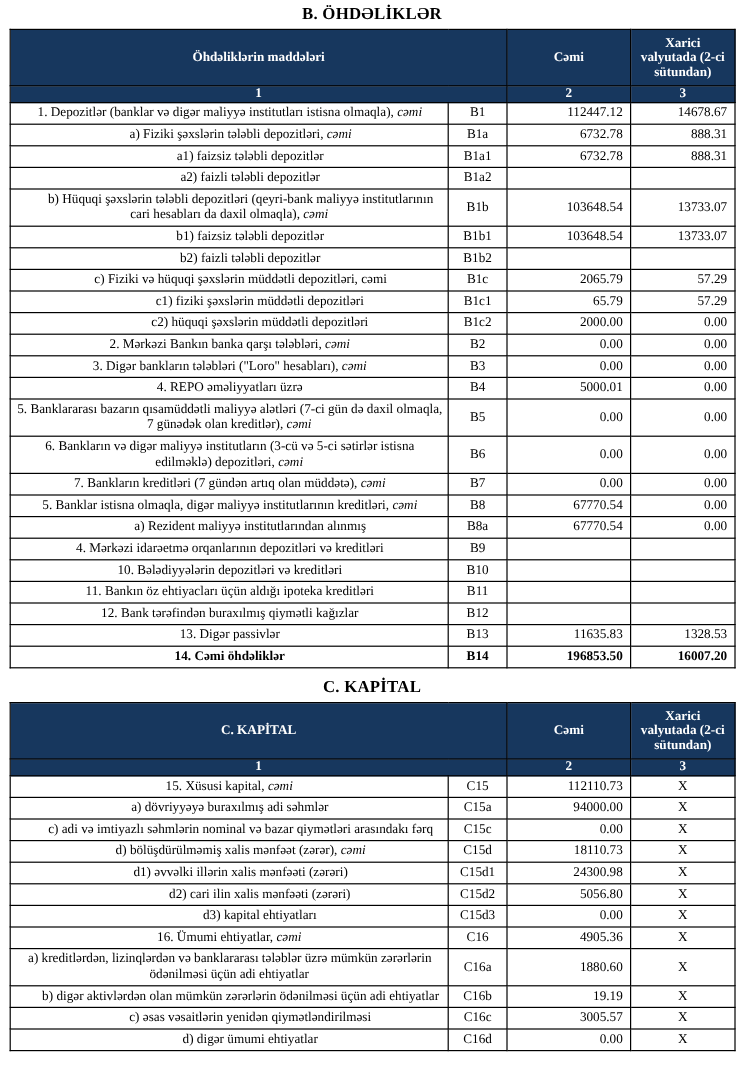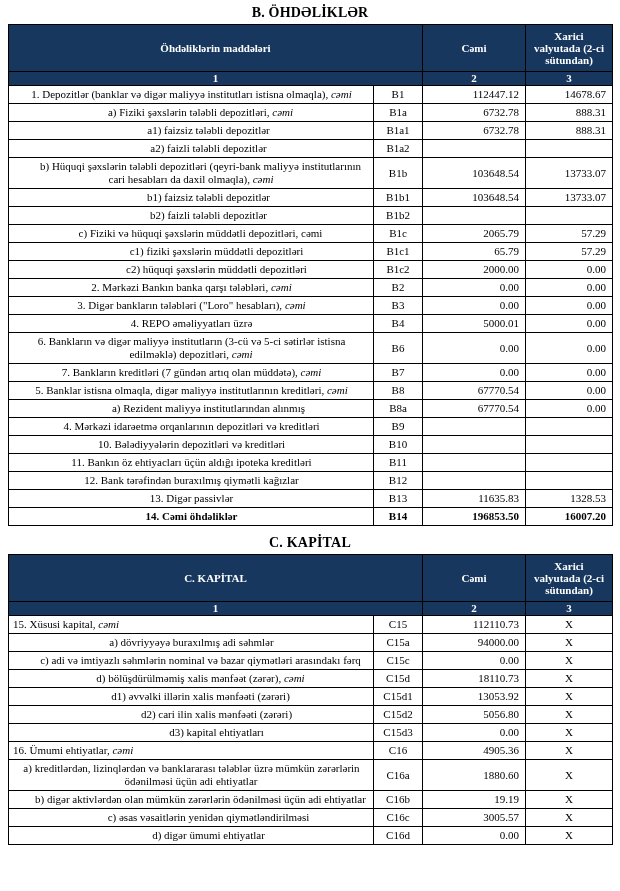--- a/index.html
+++ b/index.html
@@ -24,21 +24,21 @@
 
   thead th {
     background:#17375E; color:#fff; font-weight:bold;
     text-align:center; vertical-align:middle; padding:2px 4px;
   }
   tr.head-row th { height:42px; font-size:11px; line-height:12px; }
   tr.num-row th { height:13px; padding:0 2px; font-size:11px; }
 
   tbody td { padding:2px 4px; vertical-align:middle; }
   td.c-label { text-align:center; }
-  td.c-label.center { text-align:left; text-indent:0 !important; }
+  td.c-label.center { text-align:center; text-indent:0 !important; }
   td.c-code { text-align:center; padding:2px 2px; }
   td.c-total, td.c-foreign { text-align:right; padding-right:6px; }
   td.c-foreign.xc { text-align:center; padding-right:4px; }
 
   td.ind0 { text-indent:1px; }
   td.ind1 { text-indent:19px; }
   td.ind2 { text-indent:35px;margin-top:23px; }
   td.ind3 { text-indent:51px; }
 
   tr.bold td { font-weight:bold; }
@@ -155,20 +155,26 @@
     <td class="c-foreign">0.00</td>
   </tr>
 
   <tr>
     <td class="c-label ind0"><span class="lbl">4. REPO əməliyyatları  üzrə</span></td>
     <td class="c-code">B4</td>
     <td class="c-total">5000.01</td>
     <td class="c-foreign">0.00</td>
   </tr>
 
+  <tr>
+    <td class="c-label ind0"><span class="lbl">5. Banklararası bazarın qısamüddətli maliyyə alətləri (7-ci gün də daxil olmaqla, 7 günədək olan kreditlər),</span><span class="sfx">&nbsp;cəmi</span></td>
+    <td class="c-code">B5</td>
+    <td class="c-total">0.00</td>
+    <td class="c-foreign">0.00</td>
+  </tr>
 
   <tr>
     <td class="c-label ind0"><span class="lbl">6. Bankların və digər maliyyə institutların (3-cü və 5-ci sətirlər istisna edilməklə) depozitləri,</span><span class="sfx">&nbsp;cəmi</span></td>
     <td class="c-code">B6</td>
     <td class="c-total">0.00</td>
     <td class="c-foreign">0.00</td>
   </tr>
 
   <tr>
     <td class="c-label ind0"><span class="lbl">7. Bankların kreditləri (7 gündən artıq olan müddətə),</span><span class="sfx">&nbsp;cəmi</span></td>
@@ -282,21 +288,21 @@
   <tr>
     <td class="c-label ind1"><span class="lbl">d) bölüşdürülməmiş xalis mənfəət (zərər),</span><span class="sfx">&nbsp;cəmi</span></td>
     <td class="c-code">C15d</td>
     <td class="c-total">18110.73</td>
     <td class="c-foreign xc">X</td>
   </tr>
 
   <tr>
     <td class="c-label ind1"><span class="lbl">d1) əvvəlki illərin xalis mənfəəti (zərəri)</span></td>
     <td class="c-code">C15d1</td>
-    <td class="c-total">13053.92</td>
+    <td class="c-total">24300.98</td>
     <td class="c-foreign xc">X</td>
   </tr>
 
   <tr>
     <td class="c-label ind3"><span class="lbl">d2) cari ilin xalis mənfəəti (zərəri)</span></td>
     <td class="c-code">C15d2</td>
     <td class="c-total">5056.80</td>
     <td class="c-foreign xc">X</td>
   </tr>
 

